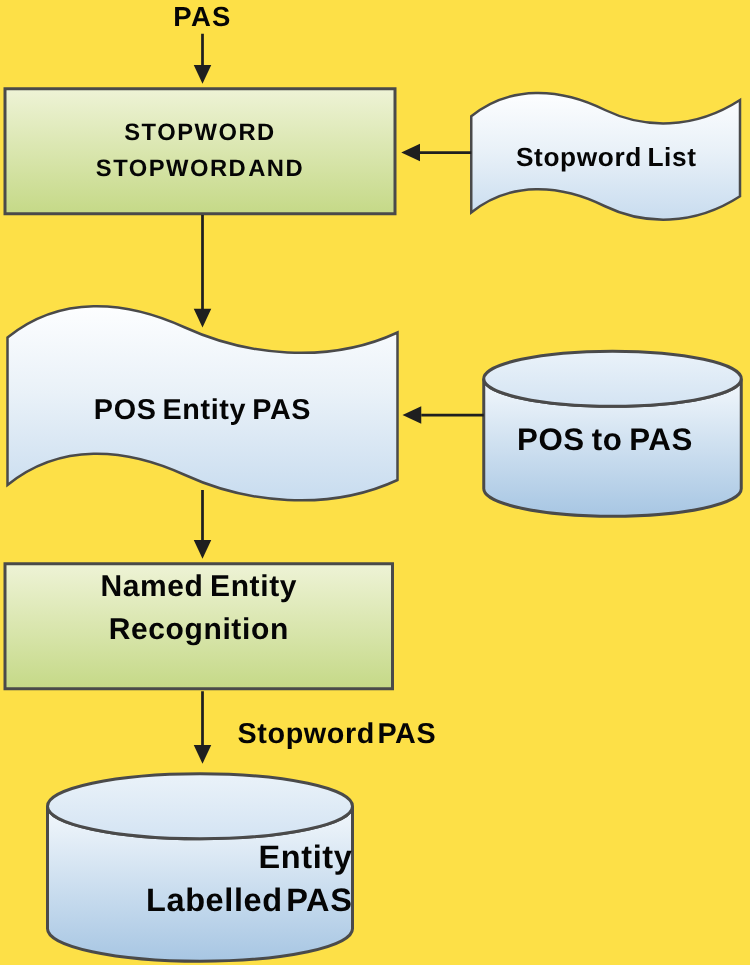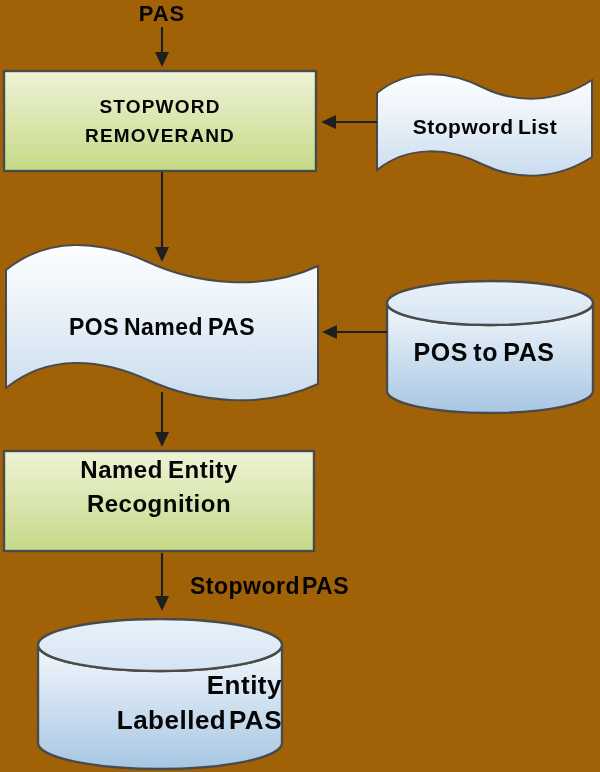--- a/index.html
+++ b/index.html
@@ -3,21 +3,21 @@
 <meta charset="utf-8">
 <style>
   html, body {
     margin: 0; padding: 0;
     background: #ffffff;
     font-family: "Liberation Sans", "DejaVu Sans", sans-serif;
   }
   #canvas {
     position: relative;
     width: 600px; height: 772px;
-    background: #a16207;
+    background: #fde047;
     overflow: hidden;
   }
   #diagram-svg {
     position: absolute; left: 0; top: 0;
     width: 600px; height: 772px;
   }
   
   .shape-outline {
     stroke: var(--shape-border, #4a4a4a);
     stroke-width: 2.4;
@@ -147,26 +147,26 @@
     <g>
       <path class="shape-outline" fill="url(#gradCyl)" d="M38,645 L38,743 A122,26 0 0 0 282,743 L282,645 A122,26 0 0 1 38,645 Z"></path>
       <ellipse class="shape-outline" fill="url(#gradCylTop)" cx="160" cy="645" rx="122" ry="26"></ellipse>
     </g>
   </svg>
 
   <div id="label-pas" class="label">PAS</div>
 
   <div id="text-stopword-box" class="label">
     <span>STOPWORD</span>
-    <span class="tight">REMOVER AND</span>
+    <span class="tight">STOPWORD AND</span>
   </div>
 
   <div id="text-stopword-list" class="label">Stopword List</div>
 
-  <div id="text-pos-tagged" class="label">POS Named PAS</div>
+  <div id="text-pos-tagged" class="label">POS Entity PAS</div>
 
   <div id="text-pos-to-pas" class="label">POS to PAS</div>
 
   <div id="text-ner" class="label">
     <span>Named Entity</span>
     <span>Recognition</span>
   </div>
 
   <div id="label-processed" class="label tight">Stopword PAS</div>
 

